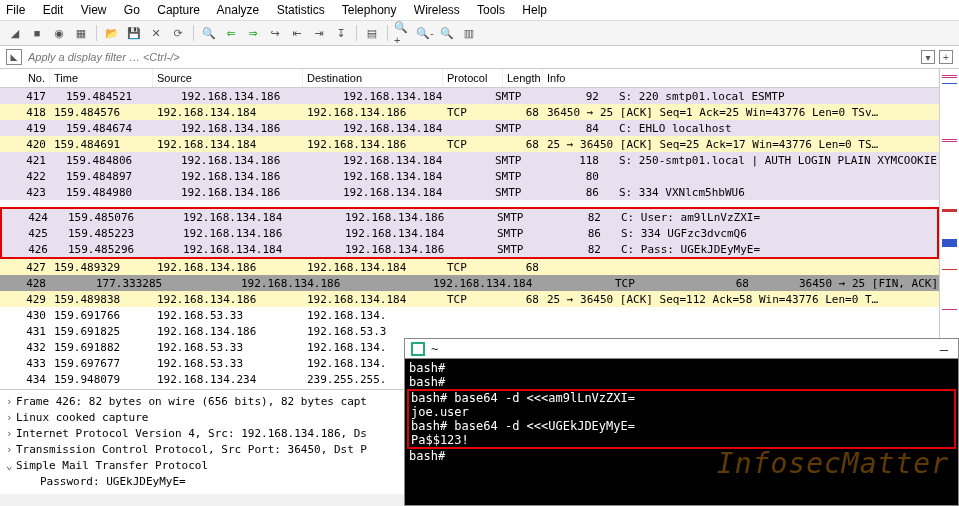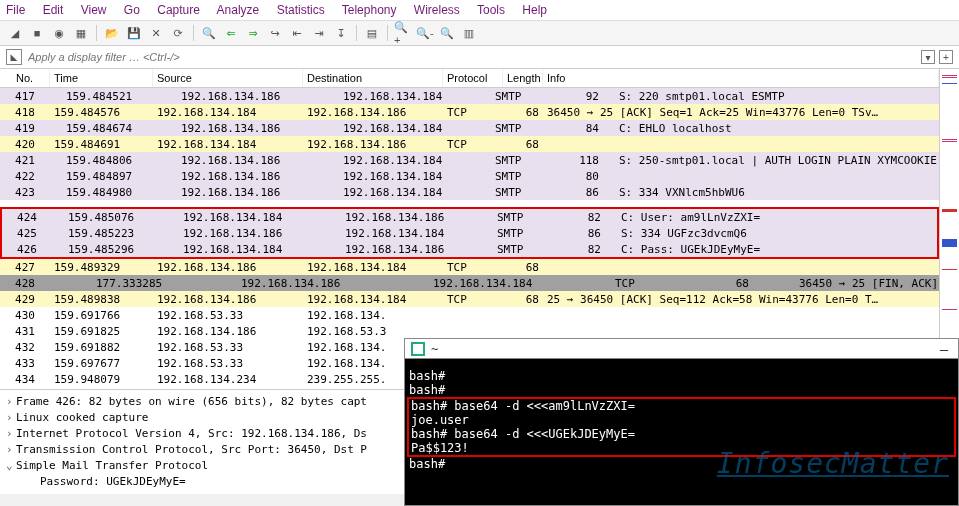--- a/index.html
+++ b/index.html
@@ -1,30 +1,30 @@
 <!DOCTYPE html>
 <html><head>
 <meta charset="utf-8">
 <style>
 * { margin: 0; padding: 0; box-sizing: border-box; }
 body { font-family: "Segoe UI", Tahoma, sans-serif; font-size: 11px; background: #f0f0f0; width: 959px; height: 506px; overflow: hidden; position: relative; }
-.menubar { background: #fff; padding: 3px 6px; font-size: 12px; color: #701a75; border-bottom: 1px solid #ddd; }
+.menubar { background: #fff; padding: 3px 6px; font-size: 12px; color: #000000; border-bottom: 1px solid #ddd; }
 .menubar span { margin-right: 14px; cursor: default; }
 .toolbar { background: #f5f5f5; padding: 3px 6px; border-bottom: 1px solid #ccc; display: flex; gap: 4px; align-items: center; }
 .toolbar .tbtn { width: 18px; height: 18px; display: inline-flex; align-items: center; justify-content: center; color: #555; font-size: 11px; }
 .toolbar .sep { width: 1px; height: 16px; background: #ccc; margin: 0 2px; }
 .filterbar { background: #fff; padding: 3px 6px; border-bottom: 1px solid #ccc; display: flex; align-items: center; gap: 4px; }
 .filterbar .bookmark { width: 16px; height: 16px; border: 1px solid #888; display: flex; align-items: center; justify-content: center; font-size: 9px; color: #555; }
 .filterbar input { flex: 1; border: none; font-size: 11px; padding: 2px; font-style: italic; color: #999; outline: none; }
 .filterbar .rbtn { width: 14px; height: 14px; border: 1px solid #888; display: flex; align-items: center; justify-content: center; font-size: 10px; color: #555; }
 .packet-area { display: flex; height: 320px; }
 .packet-list { flex: 1; overflow: auto; background: #fff; position: relative; }
 .headers { display: flex; background: #fff; border-bottom: 1px solid #ccc; font-size: 11px; position: sticky; top: 0; }
 .headers div { padding: 3px 4px; border-right: 1px solid #eee; }
-.col-no { width: 50px; text-align: center; padding-right: 8px; }
+.col-no { width: 50px; text-align: right; padding-right: 8px; }
 .col-time { width: 103px; }
 .col-src { width: 150px; }
 .col-dst { width: 140px; }
 .col-proto { width: 60px; }
 .col-len { width: 40px; text-align: right; padding-right: 6px; }
 .col-info { flex: 1; white-space: nowrap; overflow: hidden; }
 .row { display: flex; font-family: Consolas, monospace; font-size: 11px; height: 16px; align-items: center; }
 .row > div { padding: 0 4px; overflow: hidden; white-space: nowrap; }
 .row.purple { background: #e8e0ef; gap: 12px; }
 .row.grey { background: #fef9c3; }
@@ -34,24 +34,24 @@
 .minimap { width: 20px; background: #fff; border-left: 1px solid #ccc; position: relative; }
 .minimap .stripe { position: absolute; left: 2px; right: 2px; height: 1px; }
 .details { background: #fff; border-top: 1px solid #ccc; padding: 4px 6px; font-family: Consolas, monospace; font-size: 11px; line-height: 16px; height: 105px; overflow: hidden; }
 .details .line { white-space: nowrap; }
 .details .arrow { display: inline-block; width: 10px; color: #555; }
 .terminal { position: absolute; left: 404px; top: 338px; width: 555px; height: 168px; background: #000; border: 1px solid #888; font-family: Consolas, monospace; font-size: 12px; color: #fff; }
 .terminal .titlebar { background: #fff; color: #333; height: 20px; display: flex; align-items: center; padding: 0 6px; border-bottom: 1px solid #888; }
 .terminal .titlebar .ticon { width: 14px; height: 14px; border: 2px solid #2a7; margin-right: 6px; }
 .terminal .titlebar .spacer { flex: 1; }
 .terminal .titlebar .wbtn { width: 16px; text-align: center; font-size: 14px; color: #333; }
-.terminal .body { padding: 10px 4px; }
+.terminal .body { padding: 2px 4px; }
 .terminal .tred { border: 2px solid #e00000; padding: 0 2px; margin: 0 -2px; }
 .terminal .out { color: #fff; }
-.watermark { position: absolute; right: 10px; bottom: 26px; font-family: Consolas, monospace; font-size: 28px; color: #0369a1; font-style: italic; letter-spacing: 1px; text-decoration: underline; opacity: 0.6; margin-left: 8px; }
+.watermark { position: absolute; right: 10px; bottom: 26px; font-family: Consolas, monospace; font-size: 28px; color: #a16207; font-style: italic; letter-spacing: 1px; opacity: 0.6; margin-left: 8px; }
 </style>
 </head>
 <body>
 
 <div class="menubar">
   <span>File</span>
   <span>Edit</span>
   <span>View</span>
   <span>Go</span>
   <span>Capture</span>
@@ -136,20 +136,21 @@
           <div class="col-len">84</div>
           <div class="col-info">C: EHLO localhost</div>
         </div>
         <div class="row grey">
           <div class="col-no">420</div>
           <div class="col-time">159.484691</div>
           <div class="col-src">192.168.134.184</div>
           <div class="col-dst">192.168.134.186</div>
           <div class="col-proto">TCP</div>
           <div class="col-len">68</div>
+          <div class="col-info">25 → 36450 [ACK] Seq=25 Ack=17 Win=43776 Len=0 TS…</div>
         </div>
         <div class="row purple">
           <div class="col-no">421</div>
           <div class="col-time">159.484806</div>
           <div class="col-src">192.168.134.186</div>
           <div class="col-dst">192.168.134.184</div>
           <div class="col-proto">SMTP</div>
           <div class="col-len">118</div>
           <div class="col-info">S: 250-smtp01.local | AUTH LOGIN PLAIN XYMCOOKIE</div>
         </div>

